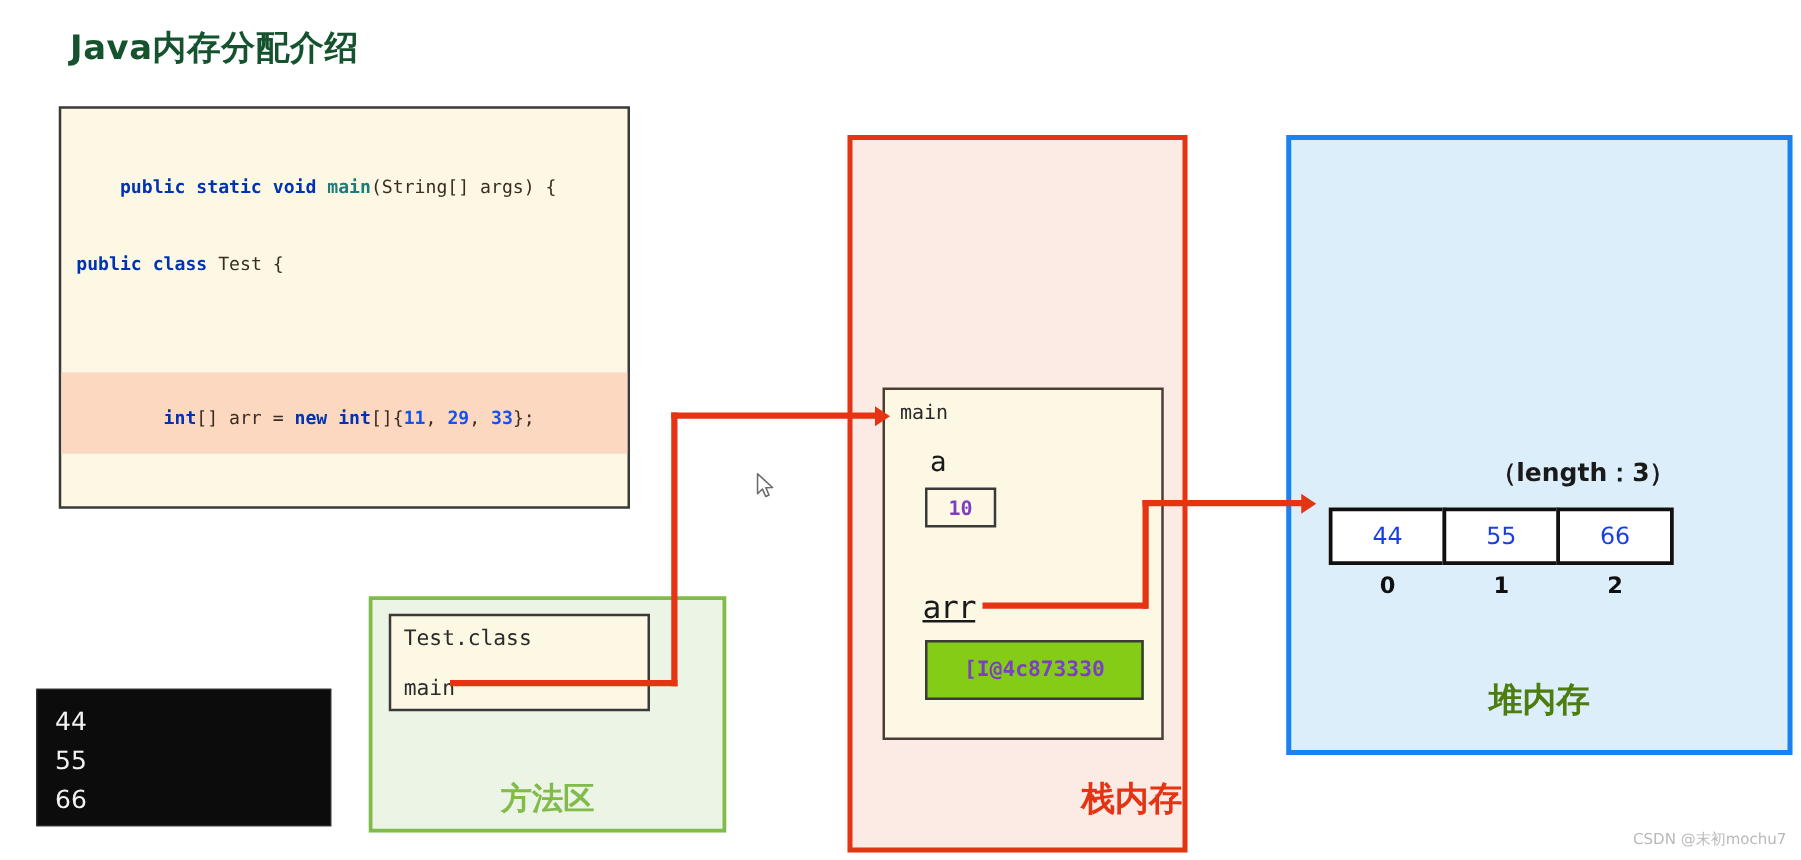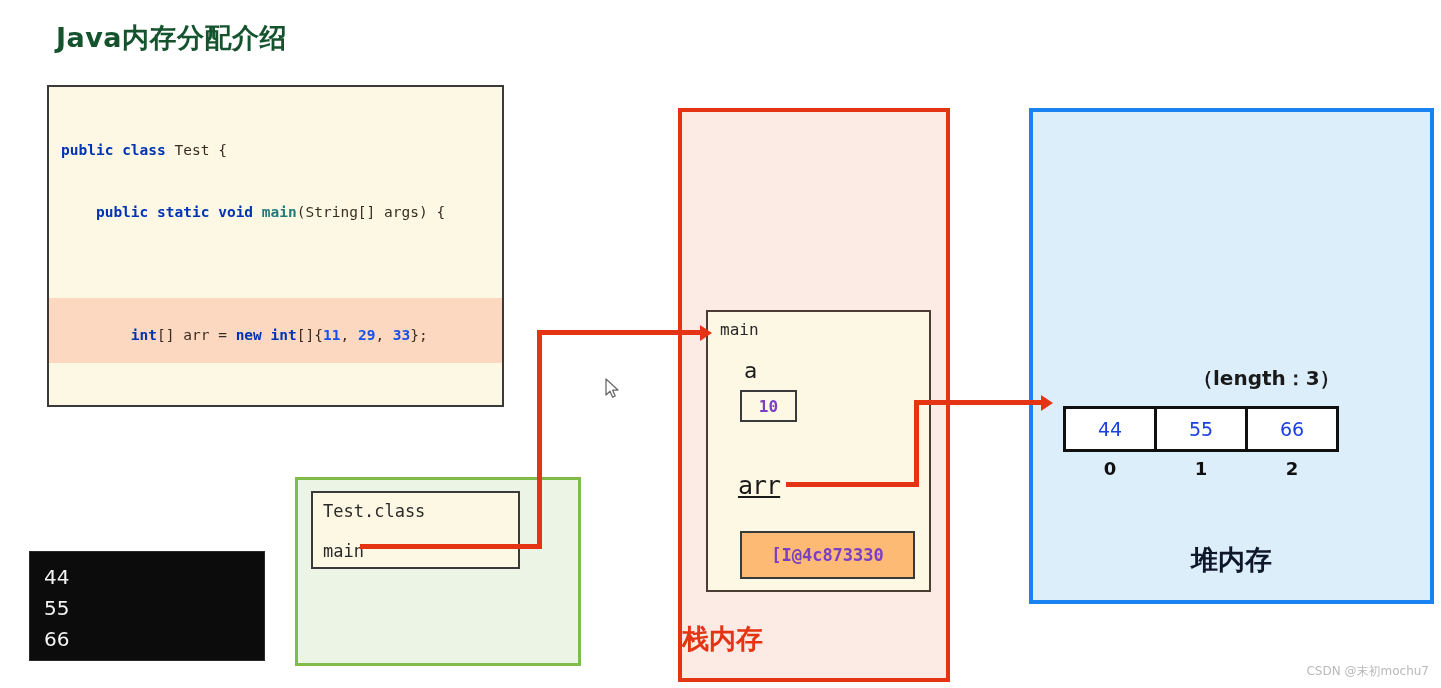--- a/index.html
+++ b/index.html
@@ -130,21 +130,21 @@
     height: 574px;
     background: #fceae4;
     border: 4px solid #e53413;
     box-sizing: border-box;
   }
   #stack-panel-label {
     position: absolute;
     left: 0;
     right: 0;
     bottom: 21px;
-    text-align: left;
+    text-align: right;
     font-size: 27px;
     font-weight: bold;
     color: #e53413;
     font-family: "DejaVu Sans", sans-serif;
   }
   #stack-frame {
     position: absolute;
     left: 24px;
     top: 198px;
     width: 225px;
@@ -192,24 +192,24 @@
     top: 159px;
     font-family: "DejaVu Sans Mono", monospace;
     font-size: 25px;
     color: #1a1a1a;
     letter-spacing: -1px;
     text-decoration: underline;
   }
   #var-arr-box {
     position: absolute;
     left: 32px;
-    top: 219px;
+    top: 200px;
     width: 175px;
     height: 48px;
-    background: #fdba74;
+    background: #84cc16;
     border: 2px solid #3a3a3a;
     box-sizing: border-box;
     display: flex;
     align-items: center;
     justify-content: center;
     font-family: "DejaVu Sans Mono", monospace;
     font-size: 17px;
     color: #7b3fc4;
     font-weight: bold;
   }
@@ -226,21 +226,21 @@
     box-sizing: border-box;
   }
   #heap-panel-label {
     position: absolute;
     left: 0;
     right: 0;
     bottom: 22px;
     text-align: center;
     font-size: 27px;
     font-weight: bold;
-    color: #0f172a;
+    color: #4d7c0f;
     font-family: "DejaVu Sans", sans-serif;
   }
   #array-length-label {
     position: absolute;
     left: 160px;
     top: 253px;
     font-size: 20px;
     font-weight: bold;
     color: #1a1a1a;
     font-family: "DejaVu Sans", sans-serif;
@@ -317,22 +317,22 @@
   }
 </style>
 </head>
 <body>
 
 <div id="page-title">Java内存分配介绍</div>
 
 <div id="code-block">
   <div id="code-highlight-band"></div>
   <div class="code-lines">
+    <div class="code-line"><span class="plain">    </span><span class="kw">public</span> <span class="kw">static</span> <span class="kw">void</span> <span class="mth">main</span><span class="plain">(String[] args) {</span></div>
     <div class="code-line"><span class="kw">public</span> <span class="kw">class</span> <span class="plain">Test {</span></div>
-    <div class="code-line"><span class="plain">    </span><span class="kw">public</span> <span class="kw">static</span> <span class="kw">void</span> <span class="mth">main</span><span class="plain">(String[] args) {</span></div>
     <div class="code-line">&nbsp;</div>
     <div class="code-line"><span class="plain">        </span><span class="kw">int</span><span class="plain">[] arr = </span><span class="kw">new</span> <span class="kw">int</span><span class="plain">[]{</span><span class="num">11</span><span class="plain">, </span><span class="num">29</span><span class="plain">, </span><span class="num">33</span><span class="plain">};</span></div>
     
     
     
     
     
     
     
     
@@ -345,20 +345,21 @@
   <div>44</div>
   <div>55</div>
   <div>66</div>
 </div>
 
 <div id="method-area">
   <div id="class-box">
     <div class="cb-line" id="class-name">Test.class</div>
     <div class="cb-line" id="class-method">main</div>
   </div>
+  <div id="method-area-label">方法区</div>
 </div>
 
 <div id="stack-panel">
   <div id="stack-frame">
     <div id="stack-frame-name">main</div>
     <div id="var-a-name">a</div>
     <div id="var-a-box">10</div>
     <div id="var-arr-name">arr</div>
     <div id="var-arr-box">[I@4c873330</div>
   </div>

